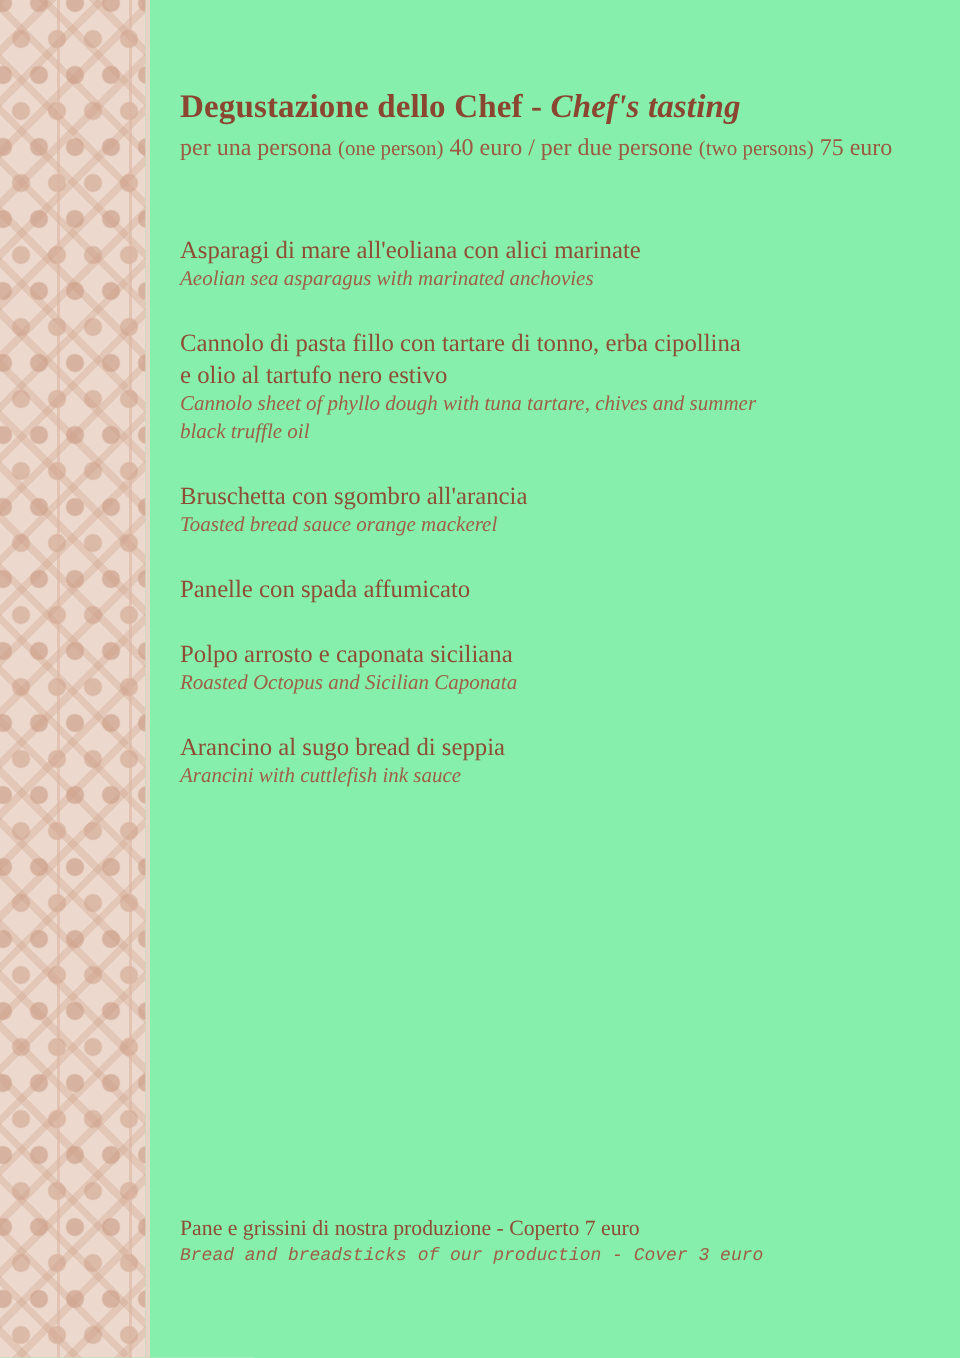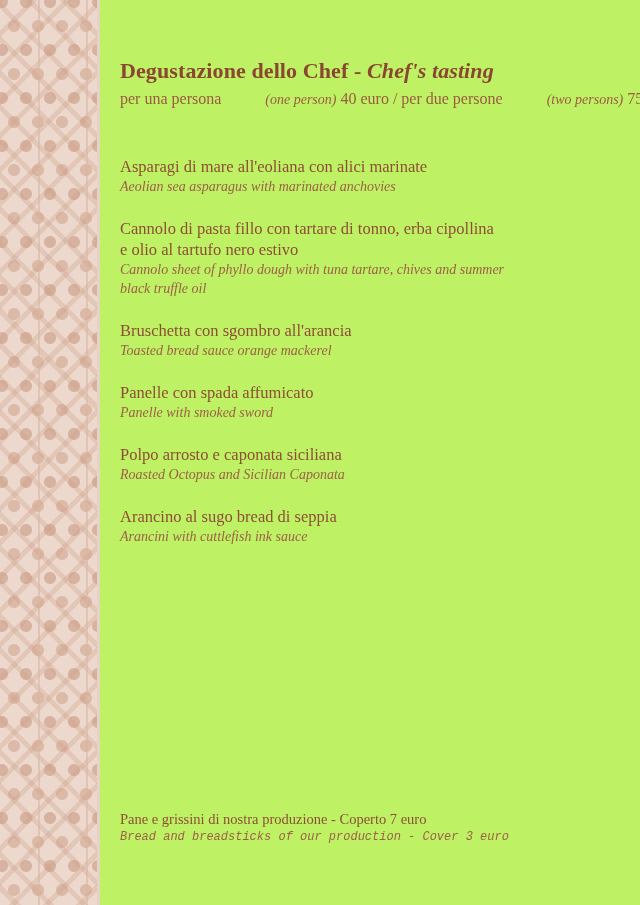--- a/index.html
+++ b/index.html
@@ -13,21 +13,21 @@
     font-family: "Liberation Serif", serif;
     color: #8b4a33;
     overflow: hidden;
     position: relative;
   }
 
   
   .page {
     position: absolute;
     inset: 0;
-    background: #bef264;
+    background: #86efac;
   }
   .ornament-band {
     position: absolute;
     top: 0;
     left: 0;
     width: 97px;
     height: 905px;
     background-color: #ecd8cc;
     overflow: hidden;
   }
@@ -99,23 +99,21 @@
     font-style: italic;
   }
   .subtitle {
     margin-top: 5px;
     font-size: 16px;
     line-height: 20px;
     color: #9a5b42;
     white-space: nowrap;
   }
   .subtitle .paren {
-    font-style: italic;
     font-size: 14px;
-    margin-left: 40px;
   }
 
   .dishes {
     position: absolute;
     top: 131px;
     left: 0;
     width: 500px;
     margin-top: 25px;
   }
   .dish {
@@ -193,21 +191,20 @@
         <div class="dish-en">Cannolo sheet of phyllo dough with tuna tartare, chives and summer<br>black truffle oil</div>
       </div>
 
       <div class="dish">
         <div class="dish-it">Bruschetta con sgombro all'arancia</div>
         <div class="dish-en">Toasted bread sauce orange mackerel</div>
       </div>
 
       <div class="dish">
         <div class="dish-it">Panelle con spada affumicato</div>
-        <div class="dish-en">Panelle with smoked sword</div>
       </div>
 
       <div class="dish">
         <div class="dish-it">Polpo arrosto e caponata siciliana</div>
         <div class="dish-en">Roasted Octopus and Sicilian Caponata</div>
       </div>
 
 
       <div class="dish">
         <div class="dish-it">Arancino al sugo bread di seppia</div>

